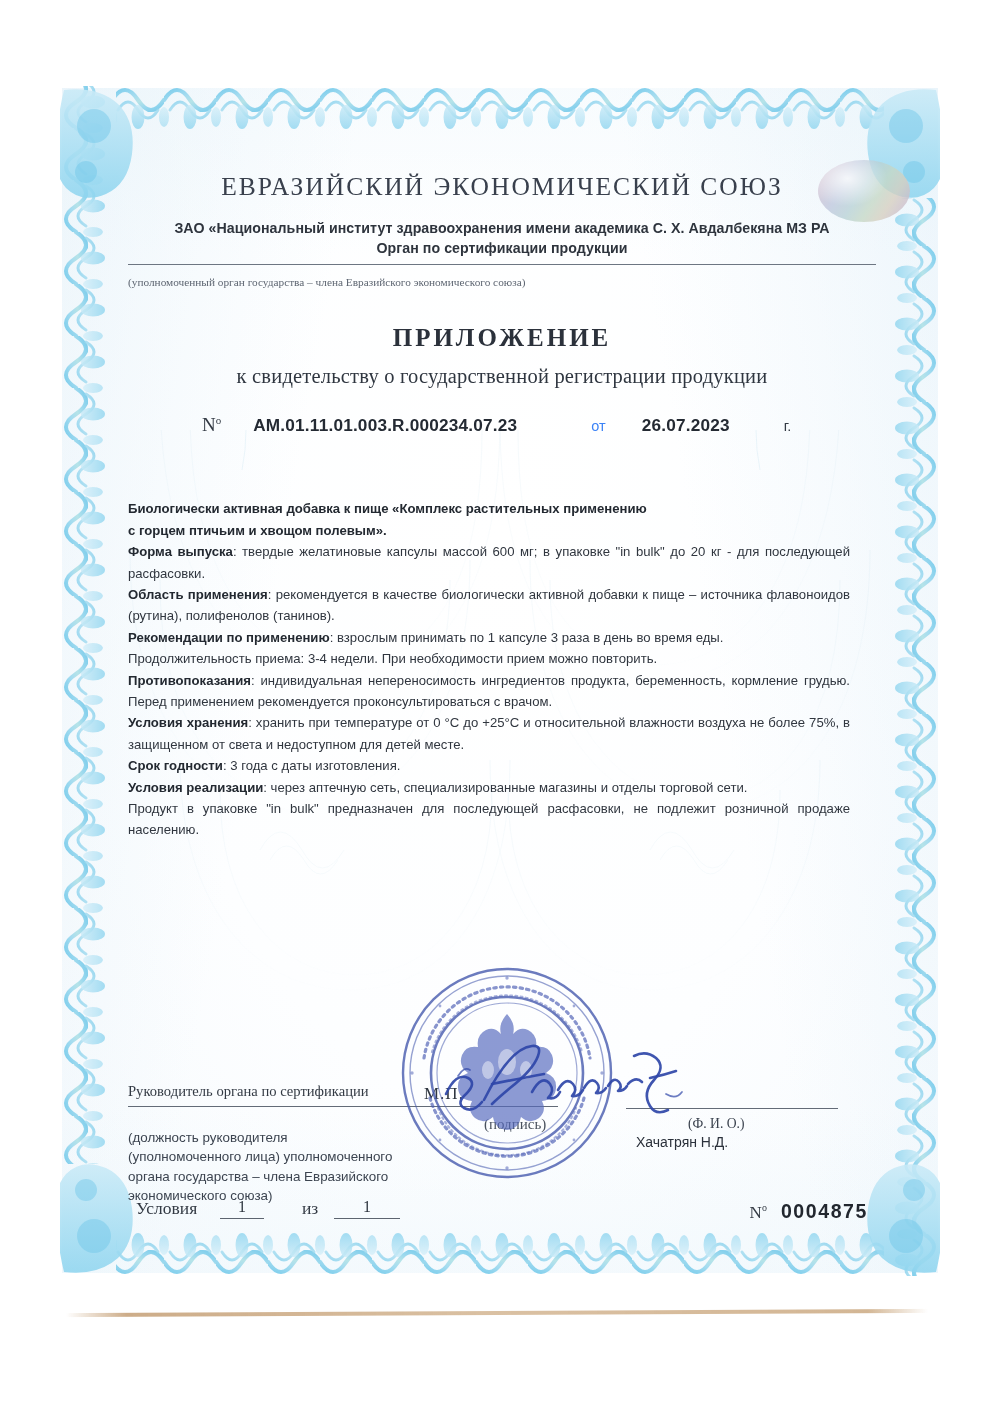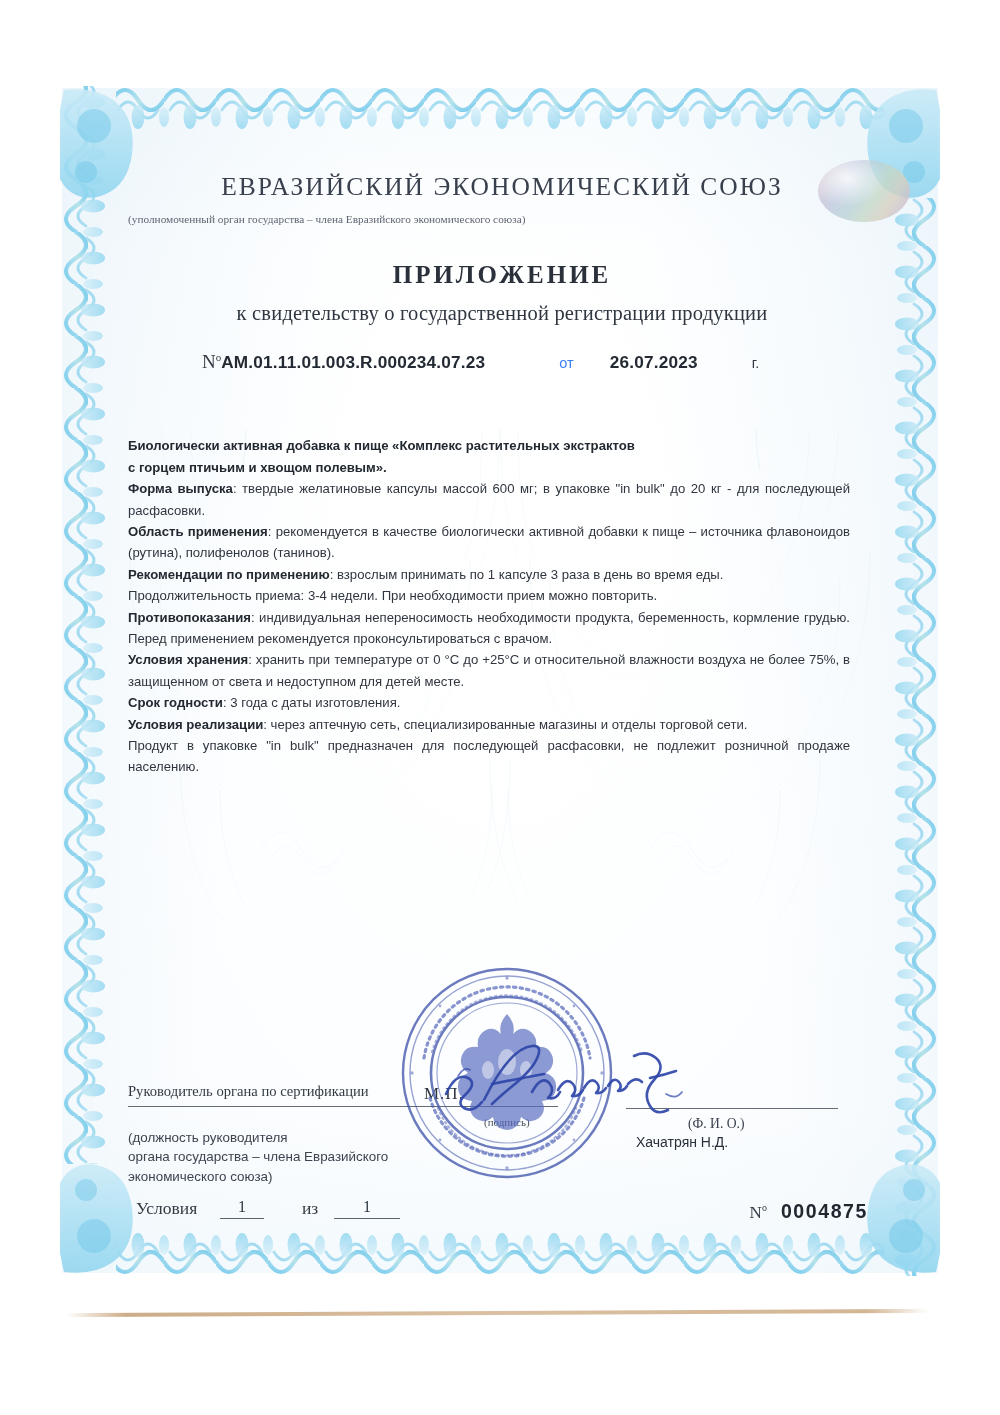--- a/index.html
+++ b/index.html
@@ -135,21 +135,21 @@
     align-items: baseline;
     padding-left: 74px;
   }
   .num-sym {
     font-family: "Liberation Serif", serif;
     font-size: 19px;
     color: #333a44;
   }
   .num-sym sup { font-size: 11px; }
   .reg-no {
-    margin-left: 0;
+    margin-left: 32px;
     font-family: "Liberation Sans", sans-serif;
     font-weight: bold;
     font-size: 17.2px;
     letter-spacing: .2px;
     color: #242a33;
   }
   .ot {
     margin-left: 74px;
     font-family: "Liberation Sans", sans-serif;
     font-size: 14.5px;
@@ -217,21 +217,21 @@
     left: 296px; top: 4px;
     font-family: "Liberation Serif", serif;
     font-size: 17px;
     color: #2f3640;
     letter-spacing: 1px;
   }
   .podpis {
     position: absolute;
     left: 356px; top: 36px;
     font-family: "Liberation Serif", serif;
-    font-size: 11px;
+    font-size: 15px;
     color: #4a525e;
   }
   .sig-name {
     position: absolute;
     left: 508px; top: 18px;
     font-family: "Liberation Sans", sans-serif;
     font-size: 14px;
     color: #2b313b;
     margin-top: 36px;
   }
@@ -482,59 +482,63 @@
       </g>
     </svg>
   </div>
 
   <div class="hologram"></div>
 
   <div class="content">
 
     <div class="eaeu-title">ЕВРАЗИЙСКИЙ ЭКОНОМИЧЕСКИЙ СОЮЗ</div>
 
+    <div class="org-block">
+      <div class="org-line">ЗАО «Национальный институт здравоохранения имени академика С. Х. Авдалбекяна МЗ РА</div>
+      <div class="org-line">Орган по сертификации продукции</div>
+    </div>
 
     <div class="org-sub">(уполномоченный орган государства – члена Евразийского экономического союза)</div>
 
     <div class="doc-title">ПРИЛОЖЕНИЕ</div>
     <div class="doc-subtitle">к свидетельству о государственной регистрации продукции</div>
 
     <div class="num-row">
       <span class="num-sym">N<sup>o</sup></span>
       <span class="reg-no">AM.01.11.01.003.R.000234.07.23</span>
       <span class="ot">от</span>
       <span class="reg-date">26.07.2023</span>
       <span class="god">г.</span>
     </div>
 
     <div class="body-text">
 
       <p class="nj">
-        <b>Биологически активная добавка к пище «Комплекс растительных экстрактов</b><br>
+        <b>Биологически активная добавка к пище «Комплекс растительных применению</b><br>
         <b>с горцем птичьим и хвощом полевым».</b>
       </p>
 
       <p>
         <b>Форма выпуска</b><span>: твердые желатиновые капсулы массой 600 мг; в упаковке "in bulk" до 20 кг - для последующей расфасовки.</span>
       </p>
 
       <p>
         <b>Область применения</b><span>: рекомендуется в качестве биологически активной добавки к пище – источника флавоноидов (рутина), полифенолов (танинов).</span>
       </p>
 
       <p class="nj">
         <b>Рекомендации по применению</b><span>: взрослым принимать по 1 капсуле 3 раза в день во время еды.</span>
       </p>
 
       <p class="nj">
         <span>Продолжительность приема: 3-4 недели. При необходимости прием можно повторить.</span>
       </p>
 
       <p>
-        <b>Противопоказания</b><span>: индивидуальная непереносимость необходимости продукта, беременность, кормление грудью. Перед применением рекомендуется проконсультироваться с врачом.</span>
+        <b>Противопоказания</b><span>: индивидуальная непереносимость ингредиентов продукта, беременность, кормление грудью. Перед применением рекомендуется проконсультироваться с врачом.</span>
       </p>
 
       <p>
         <b>Условия хранения</b><span>: хранить при температуре от 0 °С до +25°С и относительной влажности воздуха не более 75%, в защищенном от света и недоступном для детей месте.</span>
       </p>
 
       <p class="nj">
         <b>Срок годности</b><span>: 3 года с даты изготовления.</span>
       </p>
 
@@ -555,20 +559,21 @@
         <div class="sig-rule-left"></div>
         <span class="mp">М.П.</span>
         <span class="podpis">(подпись)</span>
         <span class="sig-name">Хачатрян Н.Д.</span>
         <div class="sig-rule-right"></div>
         <span class="fio">(Ф. И. О.)</span>
       </div>
 
       <div class="sig-desc">
         <div>(должность руководителя</div>
+        <div>(уполномоченного лица) уполномоченного</div>
         <div>органа государства – члена Евразийского</div>
         <div>экономического союза)</div>
       </div>
 
       <div class="seal">
         <svg viewBox="0 0 214 214" width="214" height="214" aria-hidden="true">
           <g fill="none" stroke="#4458ad" stroke-opacity=".85">
             <circle cx="107" cy="107" r="104" stroke-width="2.4"></circle>
             <circle cx="107" cy="107" r="97" stroke-width="1.4" stroke-opacity=".6"></circle>
             <circle cx="107" cy="107" r="76" stroke-width="2.6"></circle>

